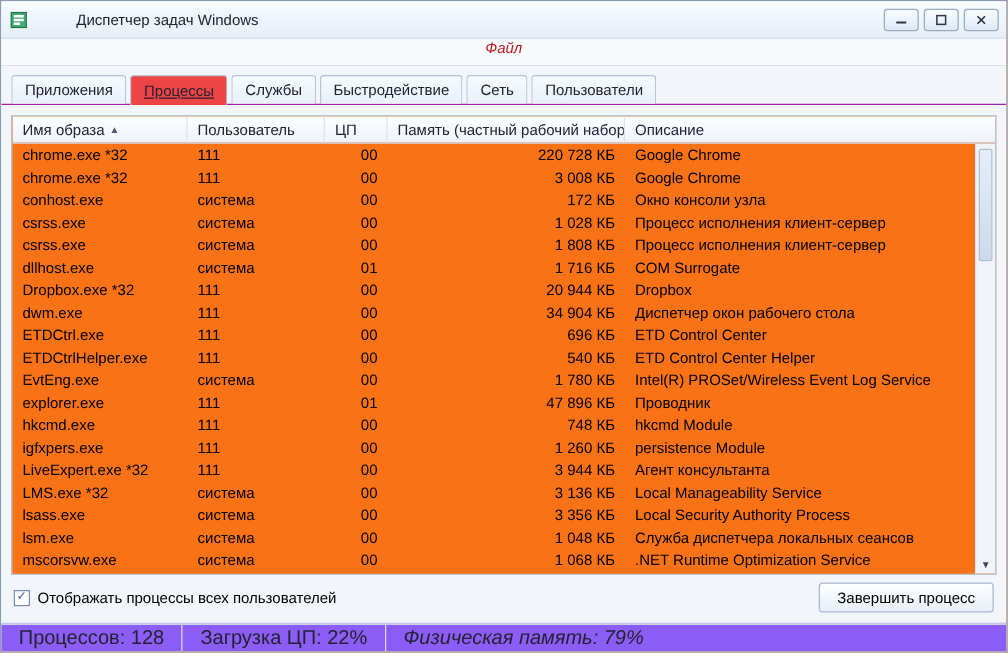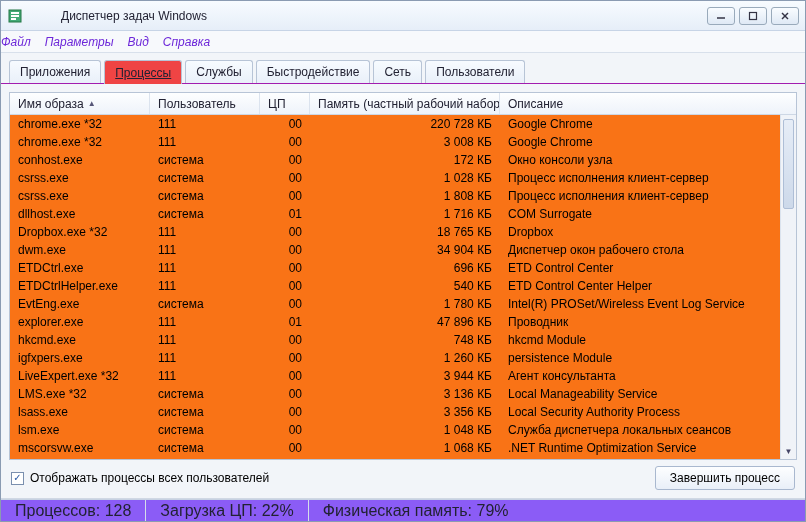--- a/index.html
+++ b/index.html
@@ -36,25 +36,26 @@
     width: 28px; height: 18px;
     border: 1px solid #9ab; border-radius: 3px;
     background: linear-gradient(#f9fcff,#dfe9f5);
     display:flex;align-items:center;justify-content:center;
     font-size: 10px; color:#334; cursor:default;
   }
   
   .menubar {
     height: 22px;
     display: flex; align-items: center;
-    padding: 0 0; gap: 14px;
+    padding: 0 12px; gap: 14px;
     background: #f7f9fc;
     border-bottom: 1px solid #d8e0eb;
-    color: #6d28d9;
+    color: #b91c1c;
     font-style: italic;
+    flex-direction: column;
   }
   .menubar span { cursor: default; font-style: italic; }
   
   .tabrow {
     display:flex; align-items:flex-end;
     padding: 6px 8px 0 8px;
     background:#f2f5f9;
     border-bottom:1px solid #a21caf;
     gap:4px;
   }
@@ -154,21 +155,21 @@
   }
   
   .statusbar {
     height:22px;
     border-top:1px solid #c7d2e2;
     background:#8b5cf6;
     display:flex; align-items:center;
     font-size:16px;color:#223;
   }
   .statuscell { padding:0 14px; border-right:1px solid #d5dde9; height:100%; display:flex;align-items:center;}
-  .statuscell:last-child{border-right:none;}
+  .statuscell:last-child{border-right:none;font-style:italic;}
 </style>
 </head>
 <body>
 
 <div class="titlebar">
   <span class="appicon">
     <svg width="14" height="14" viewBox="0 0 14 14">
         <rect x="1" y="1" width="12" height="12" fill="#4a7" stroke="#274"></rect>
         <rect x="3" y="3" width="8" height="2" fill="#fff"></rect>
         <rect x="3" y="6" width="8" height="2" fill="#fff"></rect>
@@ -271,21 +272,21 @@
           <div class="cell c-user">система</div>
           <div class="cell c-cpu">01</div>
           <div class="cell c-mem">1 716 КБ</div>
           <div class="cell c-desc">COM Surrogate</div>
           <div style="width:16px"></div>
         </div>
         <div class="row">
           <div class="cell c-image">Dropbox.exe *32</div>
           <div class="cell c-user">111</div>
           <div class="cell c-cpu">00</div>
-          <div class="cell c-mem">18 765 КБ</div>
+          <div class="cell c-mem">20 944 КБ</div>
           <div class="cell c-desc">Dropbox</div>
           <div style="width:16px"></div>
         </div>
         <div class="row">
           <div class="cell c-image">dwm.exe</div>
           <div class="cell c-user">111</div>
           <div class="cell c-cpu">00</div>
           <div class="cell c-mem">34 904 КБ</div>
           <div class="cell c-desc">Диспетчер окон рабочего стола</div>
           <div style="width:16px"></div>

